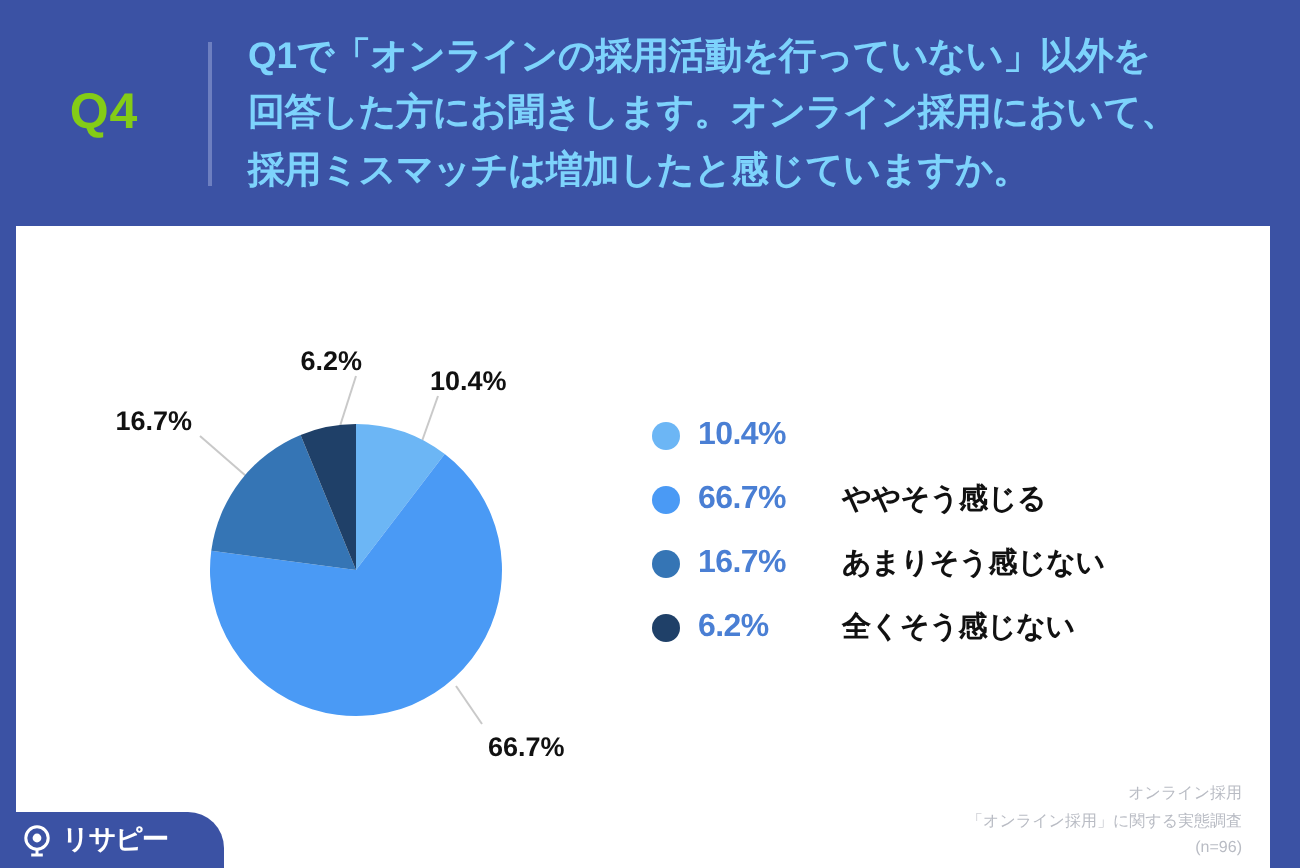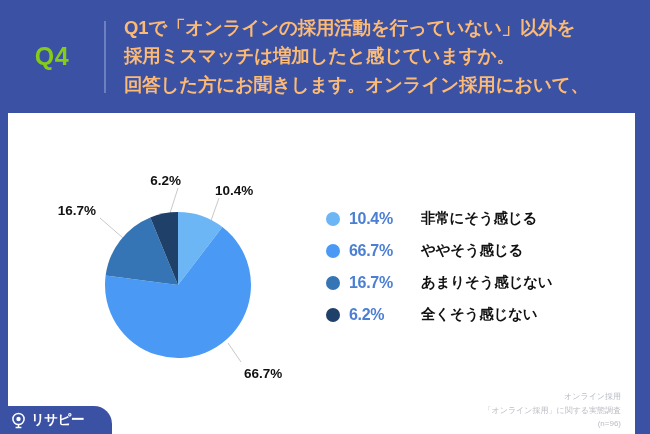--- a/index.html
+++ b/index.html
@@ -28,21 +28,21 @@
     font-size:25px;
     font-weight:bold;
     letter-spacing:.5px;
     flex:0 0 104px;
   }
   #qdivider{
     width:2px;height:72px;background:#6d7fc0;flex:0 0 2px;
   }
   #qtext{
     margin-left:18px;
-    color:#fdba74;
+    color:#7dd3fc;
     font-size:18.5px;
     font-weight:bold;
     line-height:1.52;
     letter-spacing:-0.2px;
     max-width:500px;
   }
   #qtext div{white-space:nowrap;}
 
   
   #card{
@@ -113,22 +113,22 @@
 </head>
 <body>
 
 <div id="slide">
 
   <div id="header">
     <div id="qlabel">Q4</div>
     <div id="qdivider"></div>
     <div id="qtext">
       <div>Q1で「オンラインの採用活動を行っていない」以外を</div>
+      <div>回答した方にお聞きします。オンライン採用において、</div>
       <div>採用ミスマッチは増加したと感じていますか。</div>
-      <div>回答した方にお聞きします。オンライン採用において、</div>
     </div>
   </div>
 
   <div id="card">
 
     <div id="pie-wrap">
       <svg id="pie-svg" width="260" height="250" viewBox="0 0 260 250">
 
         <line class="leader" x1="171" y1="55" x2="160" y2="86"></line>
         <line class="leader" x1="130" y1="45" x2="122" y2="70"></line>
@@ -144,21 +144,20 @@
         <text class="slice-label" x="196" y="235" text-anchor="start">66.7%</text>
         <text class="slice-label" x="48" y="72" text-anchor="end">16.7%</text>
         <text class="slice-label" x="133" y="42" text-anchor="end">6.2%</text>
       </svg>
     </div>
 
     <div id="legend">
       <div class="legend-row">
         <span class="legend-dot" id="dot0" style="background: rgb(108, 182, 245);"></span>
         <span class="legend-pct" style="color: rgb(74, 127, 212);">10.4%</span>
-        <span class="legend-text">非常にそう感じる</span>
       </div>
       <div class="legend-row">
         <span class="legend-dot" id="dot1" style="background: rgb(74, 154, 245);"></span>
         <span class="legend-pct" style="color: rgb(74, 127, 212);">66.7%</span>
         <span class="legend-text">ややそう感じる</span>
       </div>
       <div class="legend-row">
         <span class="legend-dot" id="dot2" style="background: rgb(53, 117, 181);"></span>
         <span class="legend-pct" style="color: rgb(74, 127, 212);">16.7%</span>
         <span class="legend-text">あまりそう感じない</span>

